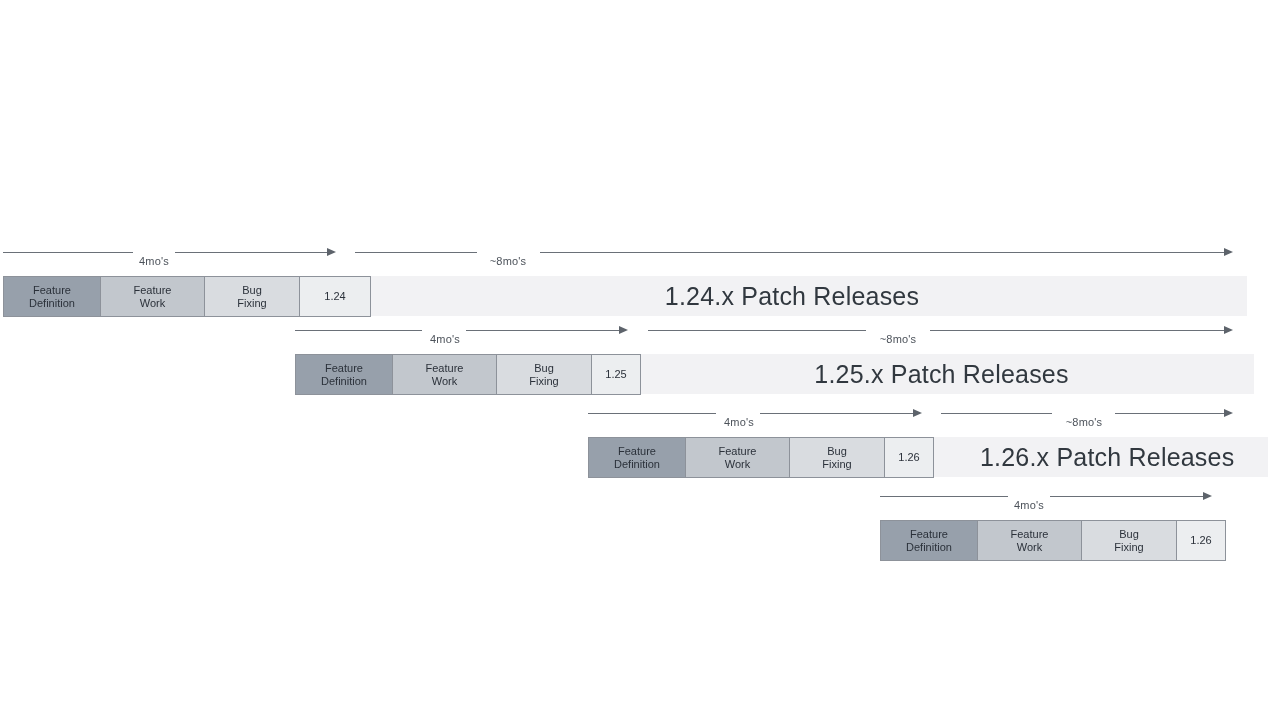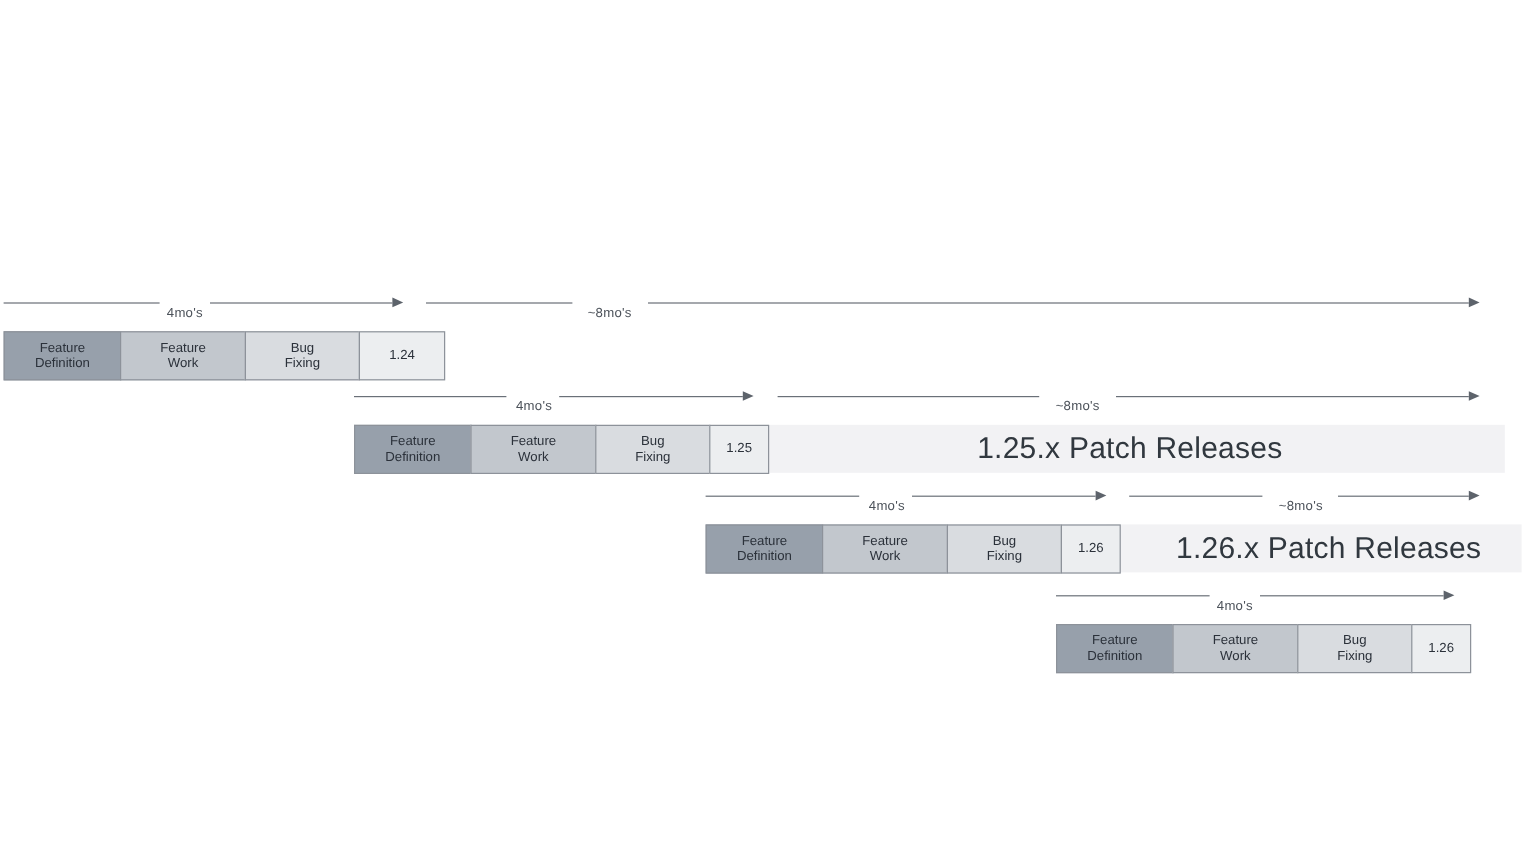--- a/index.html
+++ b/index.html
@@ -103,20 +103,23 @@
     letter-spacing: 0.2px;
   }
 </style>
 </head>
 <body>
 
 <div id="canvas">
 
   <div class="release-row" style="left:0px; top:248px; width:1280px;">
 
+    <div class="patch-strip" style="left:337px; top:28px; width:910px; height:40px;">
+      <span class="patch-label">1.24.x Patch Releases</span>
+    </div>
 
     <div class="tl" style="left:0px; top:0px; width:1280px;">
       <div class="seg" style="left:3px; width:130px;"></div>
       <div class="seg" style="left:175px; width:152px;"></div>
       <div class="head" style="left:327px;"></div>
       <div class="cap" style="left:154px;">4mo's</div>
 
       <div class="seg" style="left:355px; width:122px;"></div>
       <div class="seg" style="left:540px; width:684px;"></div>
       <div class="head" style="left:1224px;"></div>

